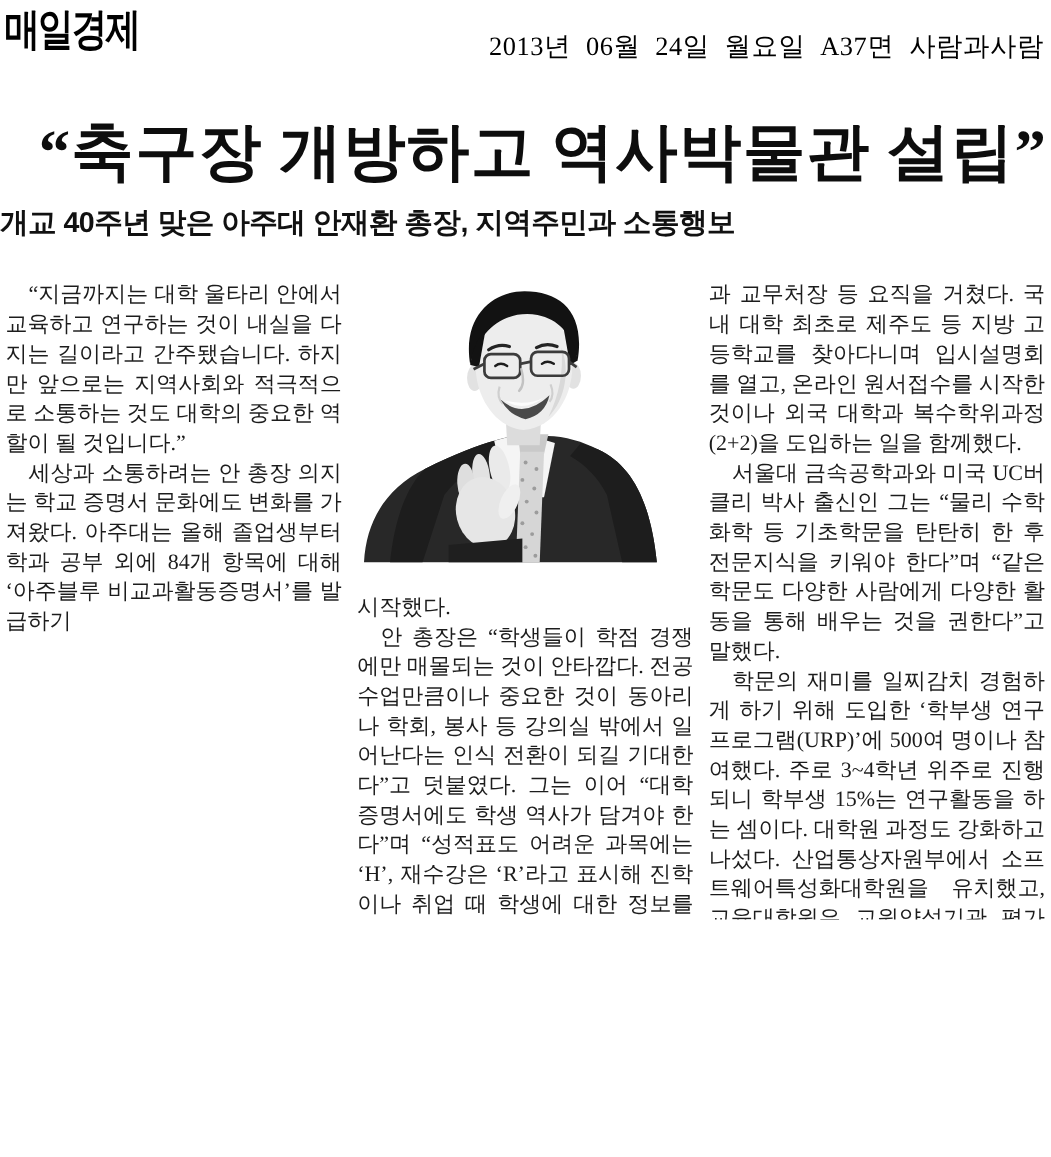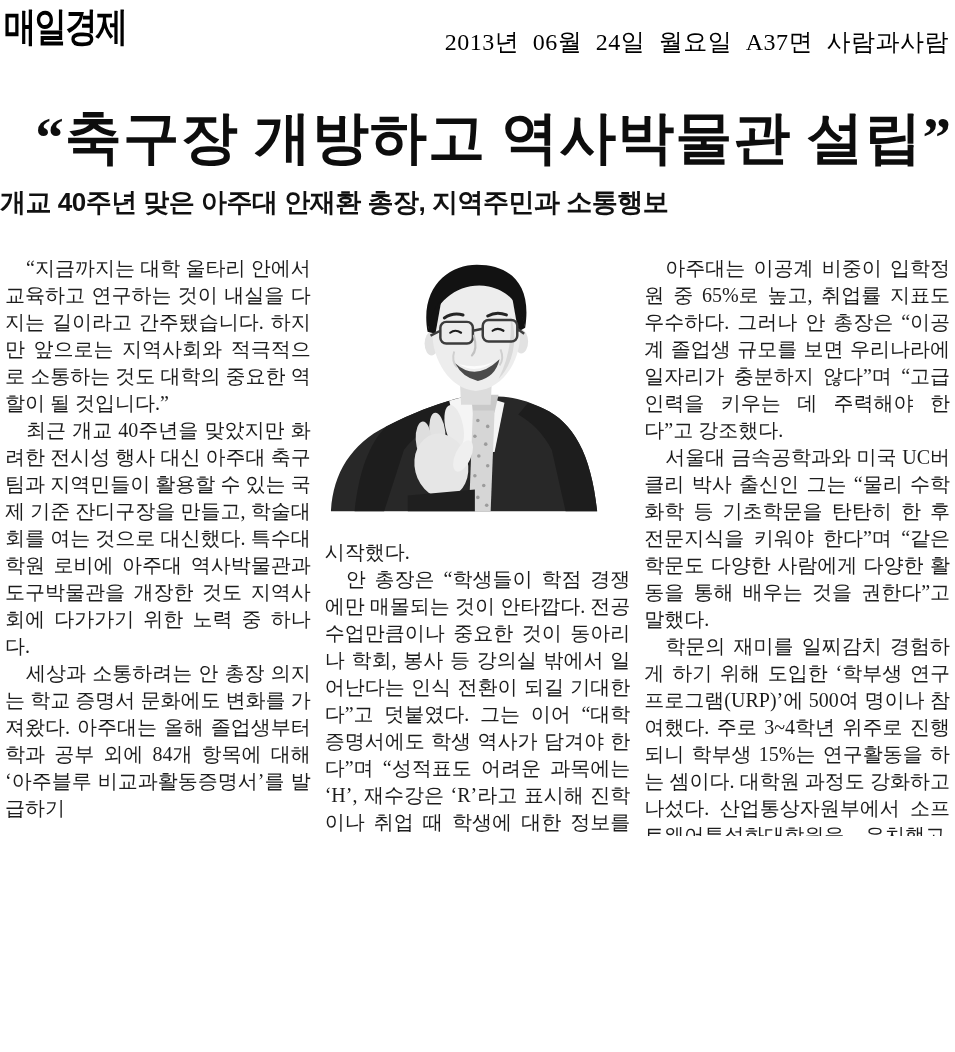--- a/index.html
+++ b/index.html
@@ -79,21 +79,20 @@
   <div class="masthead-logo">매일경제</div>
   <div class="dateline">2013년 06월 24일 월요일 A37면 사람과사람</div>
 
   <h1 class="headline">“축구장 개방하고 역사박물관 설립”</h1>
   <h2 class="subheadline">개교 40주년 맞은 아주대 안재환 총장, 지역주민과 소통행보</h2>
 
   <div class="article">
 
     <div class="col">
       <p>“지금까지는 대학 울타리 안에서 교육하고 연구하는 것이 내실을 다지는 길이라고 간주됐습니다. 하지만 앞으로는 지역사회와 적극적으로 소통하는 것도 대학의 중요한 역할이 될 것입니다.”</p>
-      <p>최근 개교 40주년을 맞았지만 화려한 전시성 행사 대신 아주대 축구팀과 지역민들이 활용할 수 있는 국제 기준 잔디구장을 만들고, 학술대회를 여는 것으로 대신했다. 특수대학원 로비에 아주대 역사박물관과 도구박물관을 개장한 것도 지역사회에 다가가기 위한 노력 중 하나다.</p>
       <p>세상과 소통하려는 안 총장 의지는 학교 증명서 문화에도 변화를 가져왔다. 아주대는 올해 졸업생부터 학과 공부 외에 84개 항목에 대해 ‘아주블루 비교과활동증명서’를 발급하기</p>
     </div>
 
     <div class="col">
       <figure class="photo">
         <svg viewBox="0 0 310 258" preserveAspectRatio="xMidYMid meet" role="img">
           <rect width="310" height="258" fill="#ffffff"></rect>
 
           <path d="M6,258 C8,220 26,190 62,172 C90,158 112,150 126,146 C135,143 144,141 152,142 L168,142 C186,140 206,146 222,154 C252,168 270,200 276,258 Z" fill="#282828"></path>
           <path d="M62,172 C90,158 112,150 126,146 L132,160 C110,168 92,180 80,196 L60,258 L30,258 C34,220 44,190 62,172 Z" fill="#1d1d1d"></path>
@@ -157,20 +156,20 @@
           <ellipse cx="140" cy="202" rx="8" ry="17" fill="#efefef" transform="rotate(24 140 202)"></ellipse>
           <path d="M84,242 L152,236 L152,258 L84,258 Z" fill="#1f1f1f"></path>
         </svg>
       </figure>
       <p class="cont">시작했다.</p>
       <p>안 총장은 “학생들이 학점 경쟁에만 매몰되는 것이 안타깝다. 전공 수업만큼이나 중요한 것이 동아리나 학회, 봉사 등 강의실 밖에서 일어난다는 인식 전환이 되길 기대한다”고 덧붙였다. 그는 이어 “대학 증명서에도 학생 역사가 담겨야 한다”며 “성적표도 어려운 과목에는 ‘H’, 재수강은 ‘R’라고 표시해 진학이나 취업 때 학생에 대한 정보를 투명하게 보여줄 것”이라고 말했다. 교수들도 예외가 아니다. 국내 최초로 교수평가제를 도입한 아주대는 개별 교수 논문 등 연구실적을 모아 지난해 연보를 처음 만들었다.</p>
       <p>취임 2년을 갓 지난 안 총장은 1987년 아주대 교수로 부임해 입학처장</p>
     </div>
 
     <div class="col">
-      <p>아주대는 이공계 비중이 입학정원 중 65%로 높고, 취업률 지표도 우수하다. 그러나 안 총장은 “이공계 졸업생 규모를 보면 우리나라에 일자리가 충분하지 않다”며 “고급 인력을 키우는 데 주력해야 한다”고 강조했다.</p>
+      <p class="cont">과 교무처장 등 요직을 거쳤다. 국내 대학 최초로 제주도 등 지방 고등학교를 찾아다니며 입시설명회를 열고, 온라인 원서접수를 시작한 것이나 외국 대학과 복수학위과정(2+2)을 도입하는 일을 함께했다.</p>
       <p>서울대 금속공학과와 미국 UC버클리 박사 출신인 그는 “물리 수학 화학 등 기초학문을 탄탄히 한 후 전문지식을 키워야 한다”며 “같은 학문도 다양한 사람에게 다양한 활동을 통해 배우는 것을 권한다”고 말했다.</p>
       <p>학문의 재미를 일찌감치 경험하게 하기 위해 도입한 ‘학부생 연구프로그램(URP)’에 500여 명이나 참여했다. 주로 3~4학년 위주로 진행되니 학부생 15%는 연구활동을 하는 셈이다. 대학원 과정도 강화하고 나섰다. 산업통상자원부에서 소프트웨어특성화대학원을 유치했고, 교육대학원은 교원양성기관 평가에서 최고 성적을 받았다.</p>
       <div class="byline">이한나 기자</div>
     </div>
 
   </div>
 </div>
 
 </body></html>

